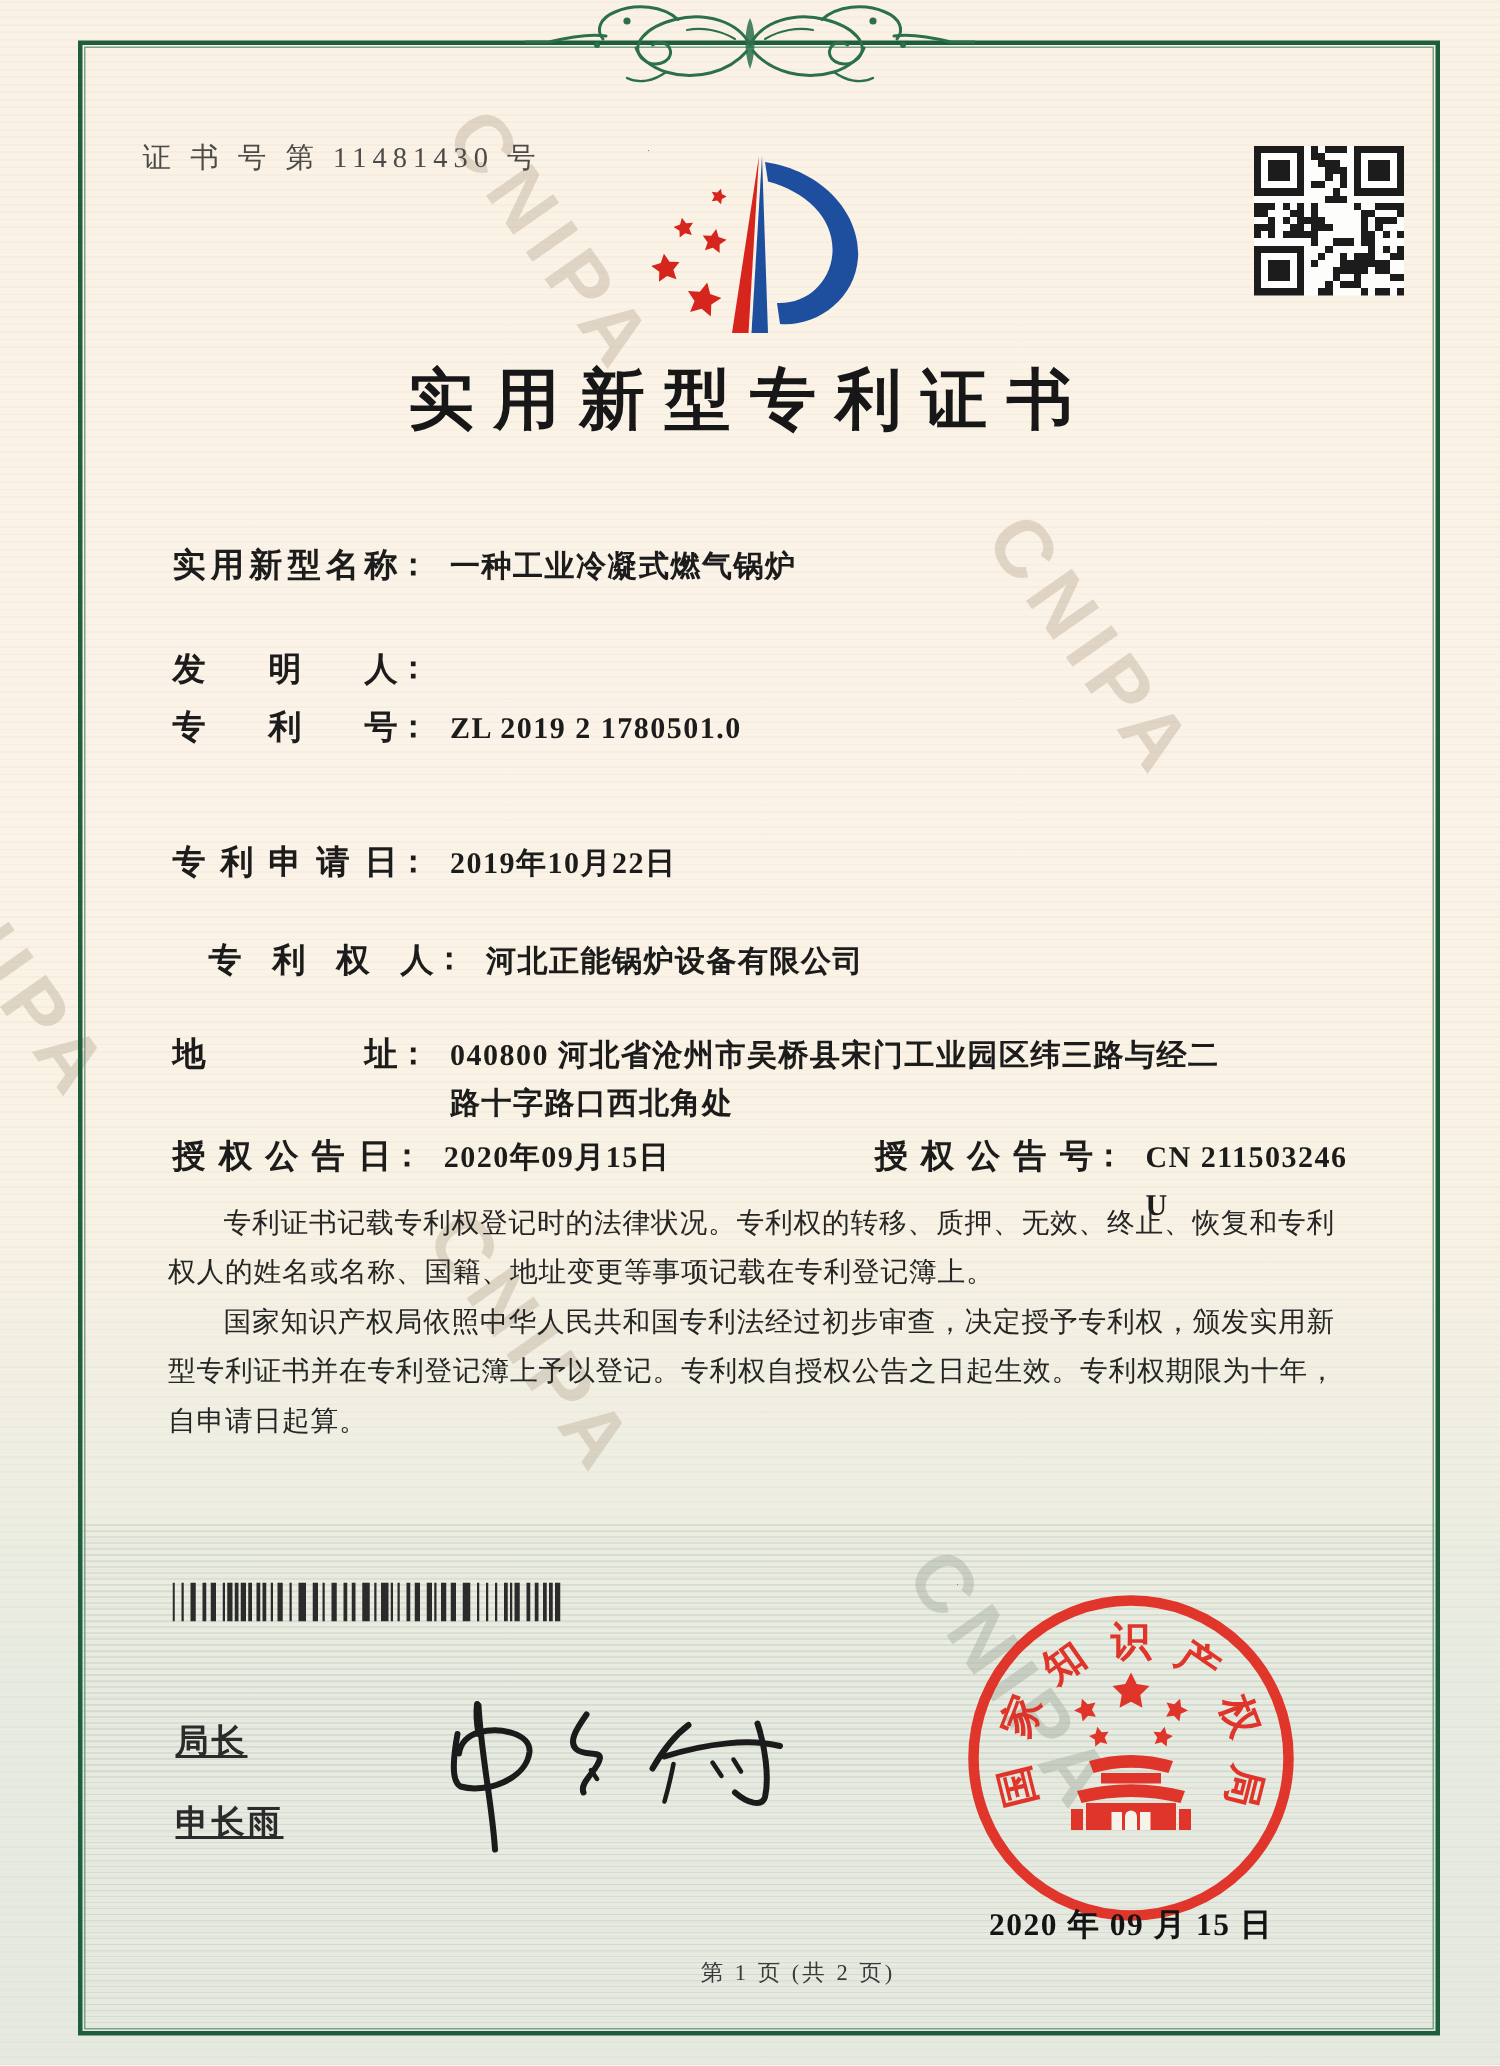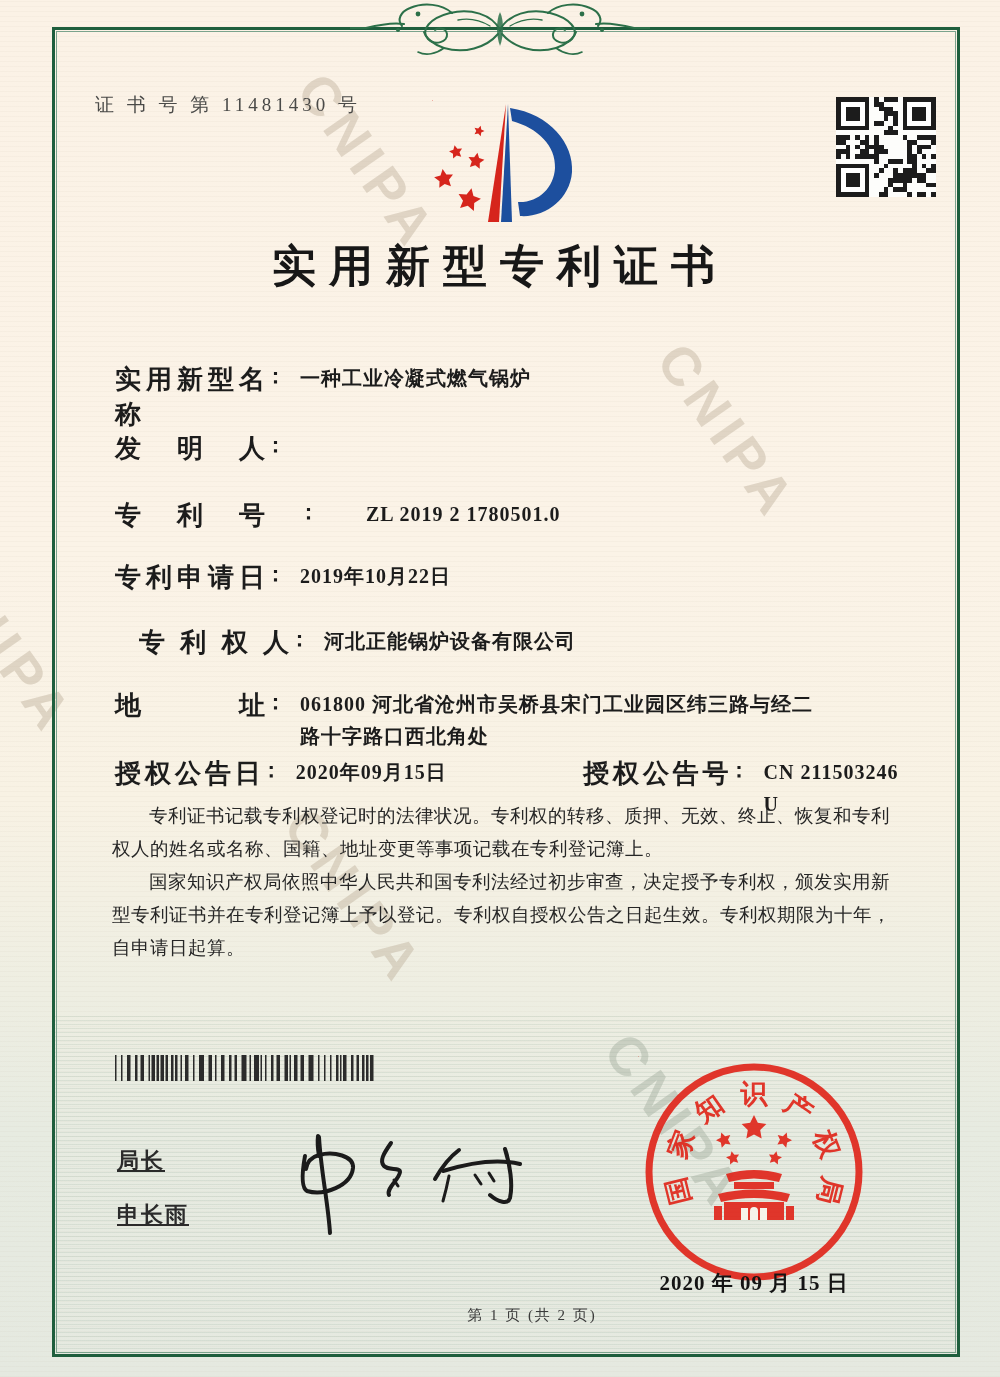--- a/index.html
+++ b/index.html
@@ -17,21 +17,21 @@
   .frame .inner{position:absolute;inset:1px;border:1px solid #7ba38c;}
   .ornament{position:absolute;left:350px;top:0px;z-index:3;}
   .content{position:absolute;inset:0;z-index:3;}
   .certno{position:absolute;left:95px;top:92px;font-size:19px;letter-spacing:4px;color:#4a4a48;}
   .qr{position:absolute;left:836px;top:97px;width:100px;height:100px;}
   .logo{position:absolute;left:432px;top:100px;}
   .title{position:absolute;left:0;top:237px;width:100%;text-align:center;font-size:44px;font-weight:bold;
     letter-spacing:13px;color:#171717;}
   .fields{position:absolute;left:115px;top:0;width:800px;}
   .frow{position:absolute;display:flex;align-items:flex-start;color:#1c1c1c;}
-  .flabel{display:inline-block;width:150px;font-size:26px;font-weight:600;text-align:justify;text-align-last:justify;}
+  .flabel{display:inline-block;width:150px;font-size:22px;font-weight:600;text-align:justify;text-align-last:justify;}
   .fcolon{font-size:21px;font-weight:600;margin-right:14px;}
   .fvalue{font-size:20px;font-weight:600;letter-spacing:1px;line-height:32px;}
   .grant2{margin-left:88px;display:flex;}
   .paras{position:absolute;left:112px;top:800px;width:792px;font-size:18.5px;line-height:33px;color:#262626;}
   .paras p{margin:0;text-indent:2em;letter-spacing:0.5px;}
   .barcode{position:absolute;left:115px;top:1055px;width:280px;height:26px;}
   .director{position:absolute;left:117px;font-family:"Liberation Sans",sans-serif;font-weight:600;
     font-size:22px;color:#2b2b2b;letter-spacing:2px;text-decoration:underline;}
   .sig{position:absolute;left:272px;top:1106px;z-index:4;}
   .seal{position:absolute;left:638px;top:1056px;width:232px;height:232px;z-index:4;}
@@ -229,39 +229,39 @@
     <div class="fields">
       <div class="frow" style="top:362px;">
         <span class="flabel">实用新型名称</span>
           <span class="fcolon">：</span>
         <span class="fvalue">一种工业冷凝式燃气锅炉</span>
       </div>
       <div class="frow" style="top:431px;">
         <span class="flabel">发明人</span>
           <span class="fcolon">：</span>
       </div>
-      <div class="frow" style="top:498px;gap:33px;">
+      <div class="frow" style="top:470px;">
         <span class="flabel">专利号</span>
           <span class="fcolon">：</span>
         <span class="fvalue">ZL 2019 2 1780501.0</span>
       </div>
       <div class="frow" style="top:560px;">
         <span class="flabel">专利申请日</span>
           <span class="fcolon">：</span>
         <span class="fvalue">2019年10月22日</span>
       </div>
       <div class="frow" style="top:625px;margin-left:24px;">
         <span class="flabel">专利权人</span>
           <span class="fcolon">：</span>
         <span class="fvalue">河北正能锅炉设备有限公司</span>
       </div>
       <div class="frow" style="top:688px;">
         <span class="flabel">地址</span>
           <span class="fcolon">：</span>
-        <span class="fvalue"><span>061800 河北省沧州市吴桥县宋门工业园区纬三路与经二</span><br>
+        <span class="fvalue"><span>040800 河北省沧州市吴桥县宋门工业园区纬三路与经二</span><br>
           <span>路十字路口西北角处</span></span>
       </div>
       <div class="frow" style="top:756px;">
         <span class="flabel">授权公告日</span>
           <span class="fcolon">：</span>
         <span class="fvalue" style="width:205px;">2020年09月15日</span>
         <span class="grant2">
           <span class="flabel">授权公告号</span>
             <span class="fcolon">：</span>
           <span class="fvalue">CN 211503246 U</span>

